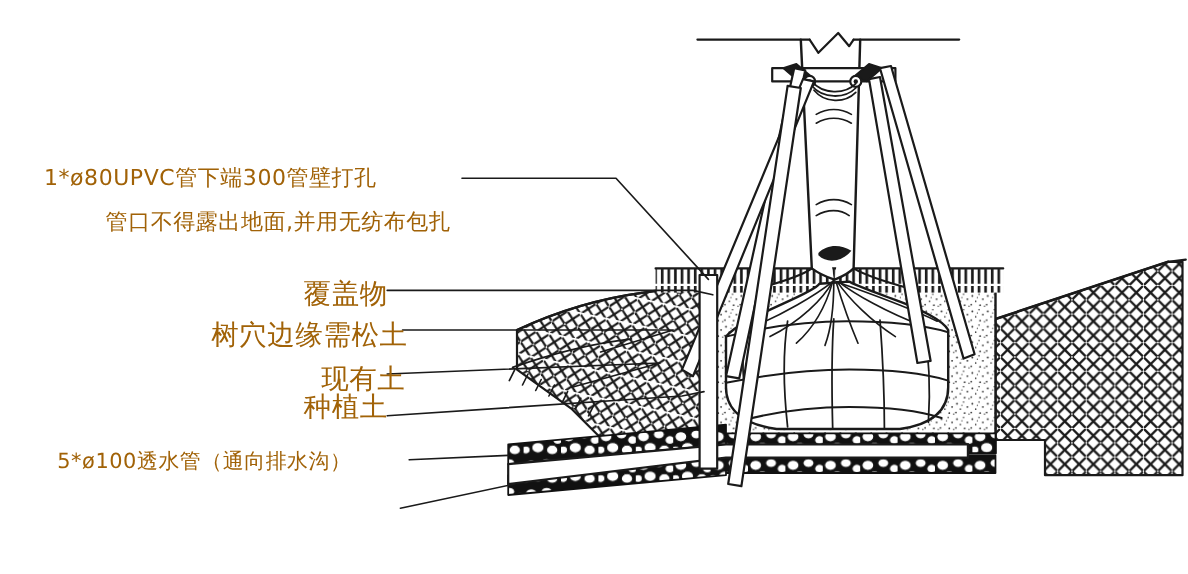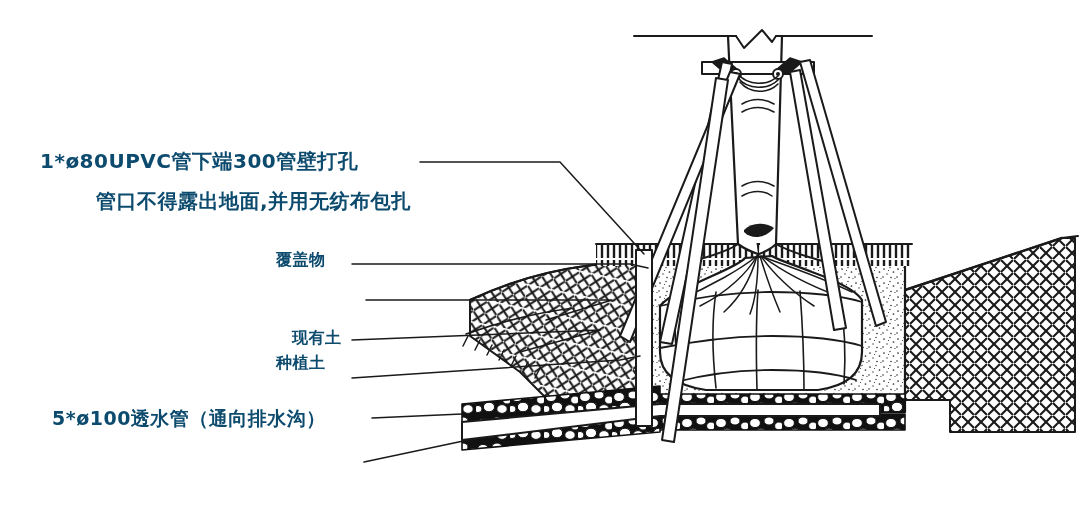--- a/index.html
+++ b/index.html
@@ -1,24 +1,24 @@
 <!DOCTYPE html>
 <html><head>
 <meta charset="utf-8">
 <style>
   html,body{margin:0;padding:0;background:#fff;}
   body{width:1080px;height:522px;overflow:hidden;
        font-family:"Liberation Sans","DejaVu Sans",sans-serif;}
   #root{position:relative;width:1080px;height:522px;background:#ffffff;}
   svg.drawing{position:absolute;left:0;top:0;width:1080px;height:522px;}
-  .lbl{position:absolute;white-space:nowrap;color:#0c4a6e;
+  .lbl{position:absolute;white-space:nowrap;color:#a16207;
        font-family:"DejaVu Sans","Liberation Sans",sans-serif;
-       font-weight:700;letter-spacing:0.5px;}
+       font-weight:400;letter-spacing:0.5px;}
   .lbl.sz1{font-size:20px;}
-  .lbl.sz2{font-size:16px;}
+  .lbl.sz2{font-size:25px;}
   .lbl.sz3{font-size:19px;}
   .note-1{left:40px;top:148px;}
   .note-2{left:96px;top:188px;}
   .lab-mulch{left:276px;top:250px;}
   .lab-loosen{left:192px;top:288px;}
   .lab-existing{left:292px;top:328px;}
   .lab-planting{left:276px;top:353px;}
   .lab-pipe{left:52px;top:406px;}
   .lab-gravel{left:142px;top:450px;}
 </style>
@@ -236,18 +236,19 @@
       </g>
 
       <line x1="1062" y1="238" x2="1078" y2="236" stroke="#1a1a1a" stroke-width="2"></line>
     </g>
   </svg>
 
   <div class="lbl sz1 note-1">1*ø80UPVC管下端300管壁打孔</div>
   <div class="lbl sz1 note-2">管口不得露出地面,并用无纺布包扎</div>
 
   <div class="lbl sz2 lab-mulch">覆盖物</div>
+  <div class="lbl sz2 lab-loosen">树穴边缘需松土</div>
   <div class="lbl sz2 lab-existing">现有土</div>
   <div class="lbl sz2 lab-planting">种植土</div>
 
   <div class="lbl sz3 lab-pipe">5*ø100透水管（通向排水沟）</div>
 
 </div>
 
 </body></html>

